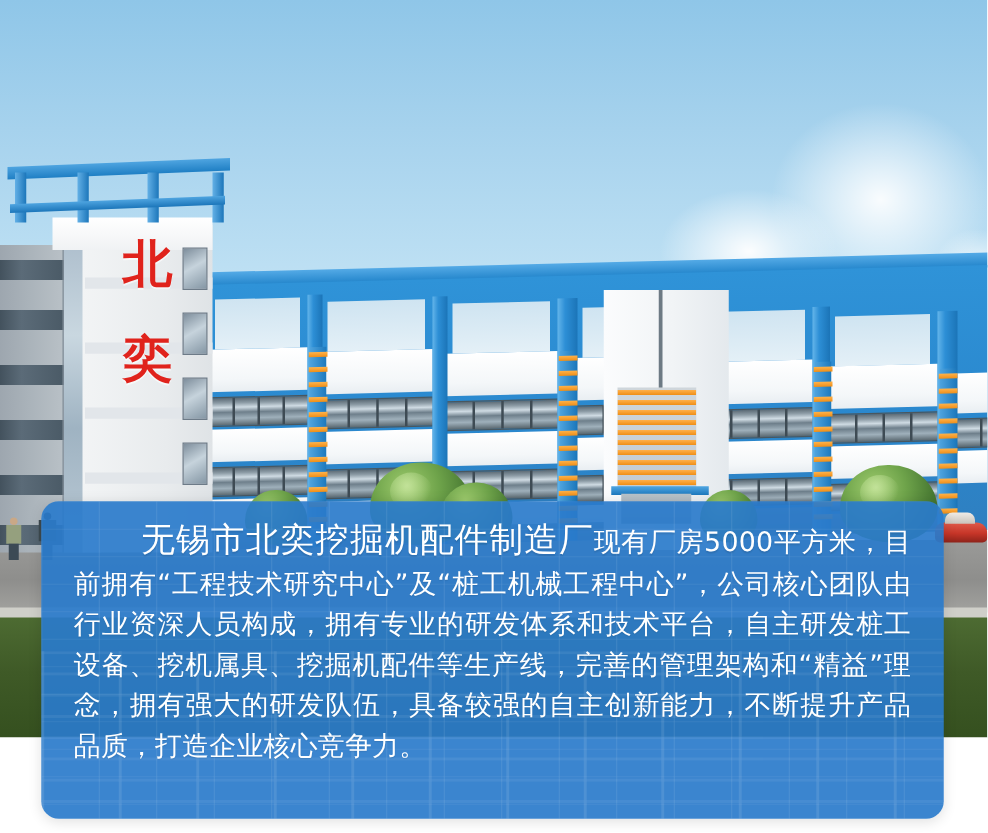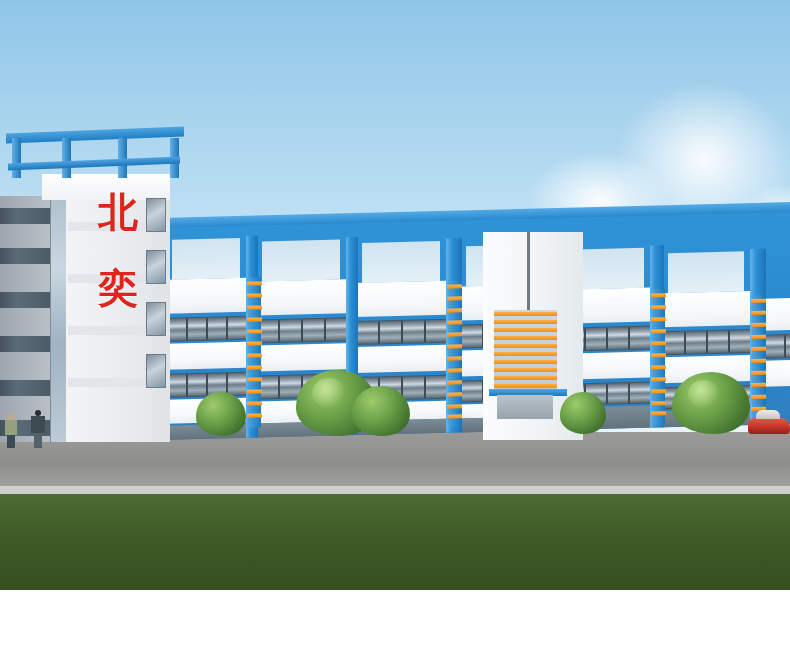--- a/index.html
+++ b/index.html
@@ -609,14 +609,21 @@
   <div class="person" style="left:30px; top:410px; width:16px; height:38px;">
     <div class="p-head" style="left:5px; top:0; width:6px; height:6px; background:#2b2b2b;"></div>
     <div class="p-body" style="left:1px; top:6px; width:14px; height:17px; background:#3d4a4f;"></div>
     <div class="p-legs" style="left:4px; top:23px; width:8px; height:15px; background:#55616a;"></div>
   </div>
   <div class="car" style="left:748px; top:418px; width:42px; height:16px;"></div>
   <div class="car-roof" style="left:756px; top:410px; width:24px; height:9px;"></div>
 
   <div class="ground-white"></div>
 
+  <div class="info-panel">
+    <div class="panel-texture"></div>
+    <div class="panel-texture-2"></div>
+    <div class="panel-inner">
+      <p class="body-text"><span class="company-name">无锡市北奕挖掘机配件制造厂</span><span>现有厂房5000平方米，目前拥有“工程技术研究中心”及“桩工机械工程中心”，公司核心团队由行业资深人员构成，拥有专业的研发体系和技术平台，自主研发桩工设备、挖机属具、挖掘机配件等生产线，完善的管理架构和“精益”理念，拥有强大的研发队伍，具备较强的自主创新能力，不断提升产品品质，打造企业核心竞争力。</span></p>
+    </div>
+  </div>
 
 </div>
 
 </body></html>

